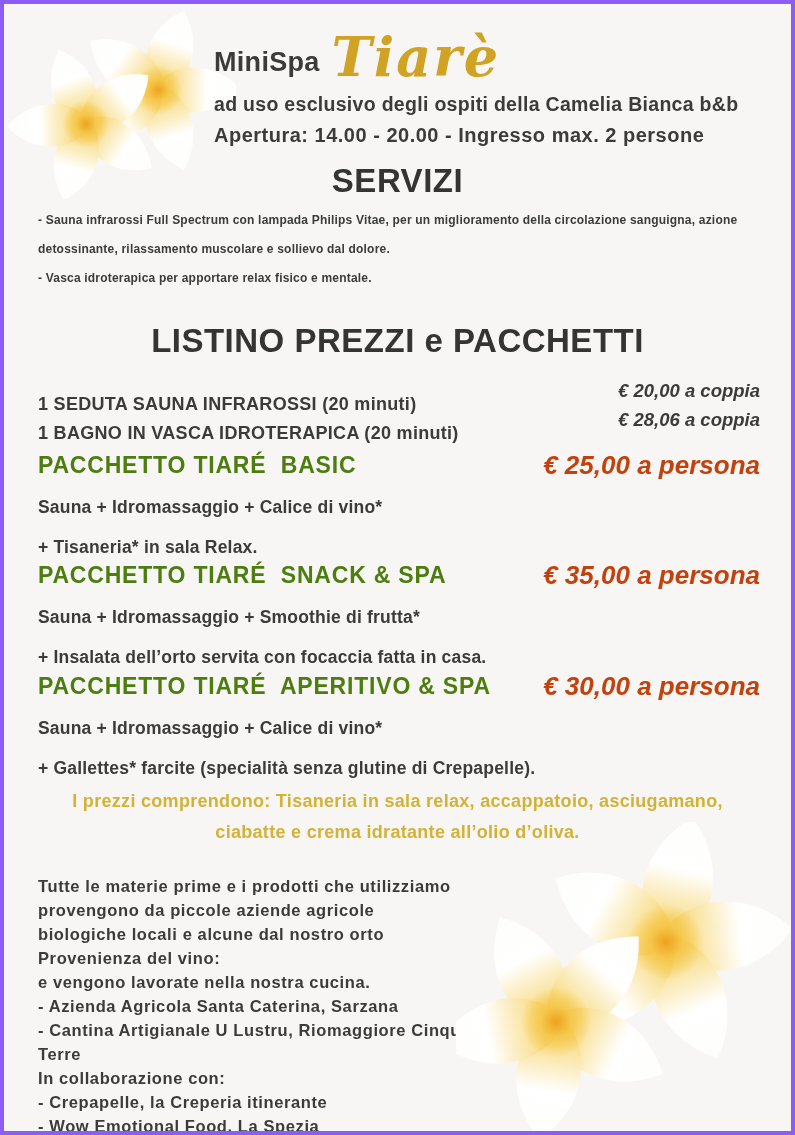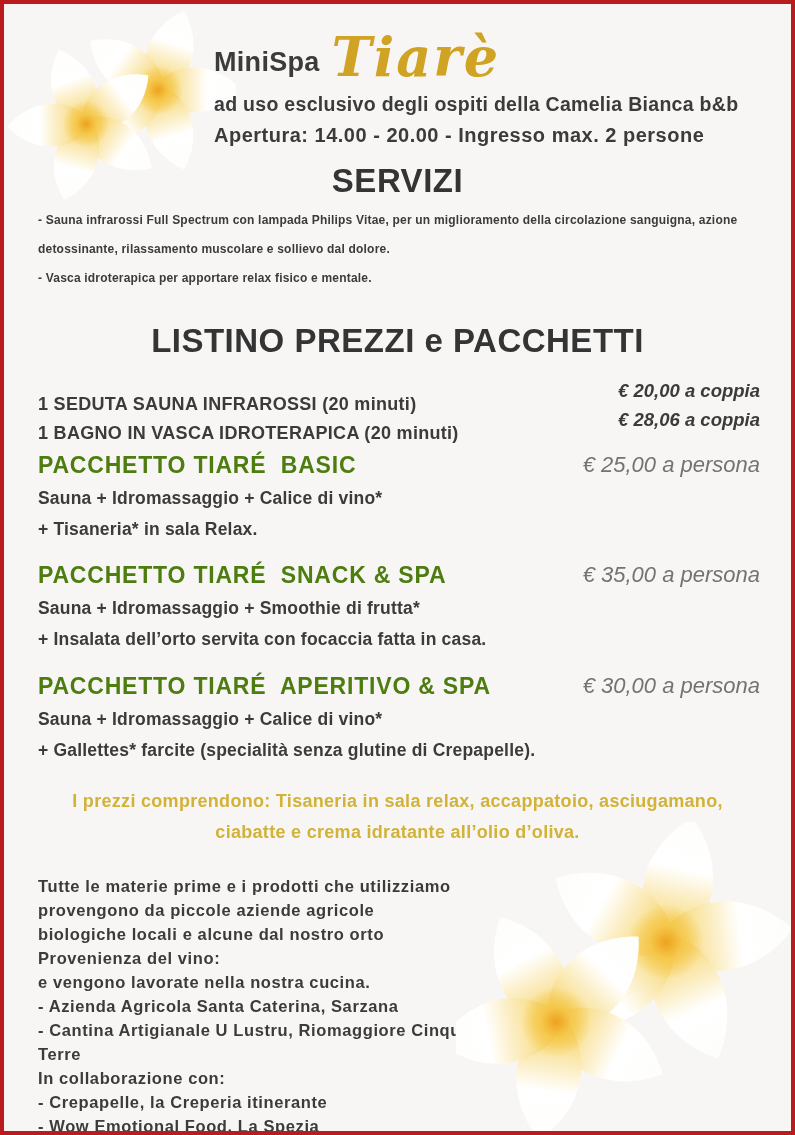--- a/index.html
+++ b/index.html
@@ -4,21 +4,21 @@
 <style>
   * { margin:0; padding:0; box-sizing:border-box; }
   html,body { background:#e9e9e9; }
   body { font-family:"Liberation Sans", sans-serif; }
 
   .page {
     position:relative;
     width:795px; height:1135px;
     margin:0 auto;
     background:#f7f6f4;
-    border:4px solid #b91c1c;
+    border:4px solid #8b5cf6;
     overflow:hidden;
     color:#3b3b3b;
   }
 
   
   .flower-tl { position:absolute; left:2px; top:0px; }
   .flower-br { position:absolute; left:452px; top:818px; }
 
   
   .header-block { position:absolute; left:210px; top:26px; width:560px; }
@@ -52,22 +52,22 @@
   .price-rows { position:absolute; left:34px; top:372px; width:722px; }
   .price-row { display:flex; justify-content:space-between; height:29px; align-items:center; }
   .price-label { font-size:18px; font-weight:bold; letter-spacing:0.3px;margin-top:28px; }
   .price-value { font-size:18.5px; font-weight:bold; font-style:italic; }
 
   
   .package { position:absolute; left:34px; width:722px; }
   .pkg-1 { top:448px; } .pkg-2 { top:558px; } .pkg-3 { top:669px; }
   .pkg-head { display:flex; justify-content:space-between; align-items:center; height:26px; }
   .pkg-name { font-size:23px; font-weight:bold; letter-spacing:0.8px; color:#4d7c0f; white-space:pre; }
-  .pkg-price { font-size:22px; font-weight:normal; font-style:italic; color:#737373; }
-  .pkg-line { font-size:17.5px; font-weight:bold; letter-spacing:0.2px; margin-top:9px; line-height:22px; }
+  .pkg-price { font-size:26px; font-weight:bold; font-style:italic; color:#c2410c; }
+  .pkg-line { font-size:17.5px; font-weight:bold; letter-spacing:0.2px; margin-top:18px; line-height:22px; }
 
   
   .note {
     position:absolute; left:0; top:782px; width:100%;
     text-align:center; color:#d2b237;
     font-size:18px; font-weight:bold; line-height:31px; letter-spacing:0.3px;
   }
 
   
   .footer {

